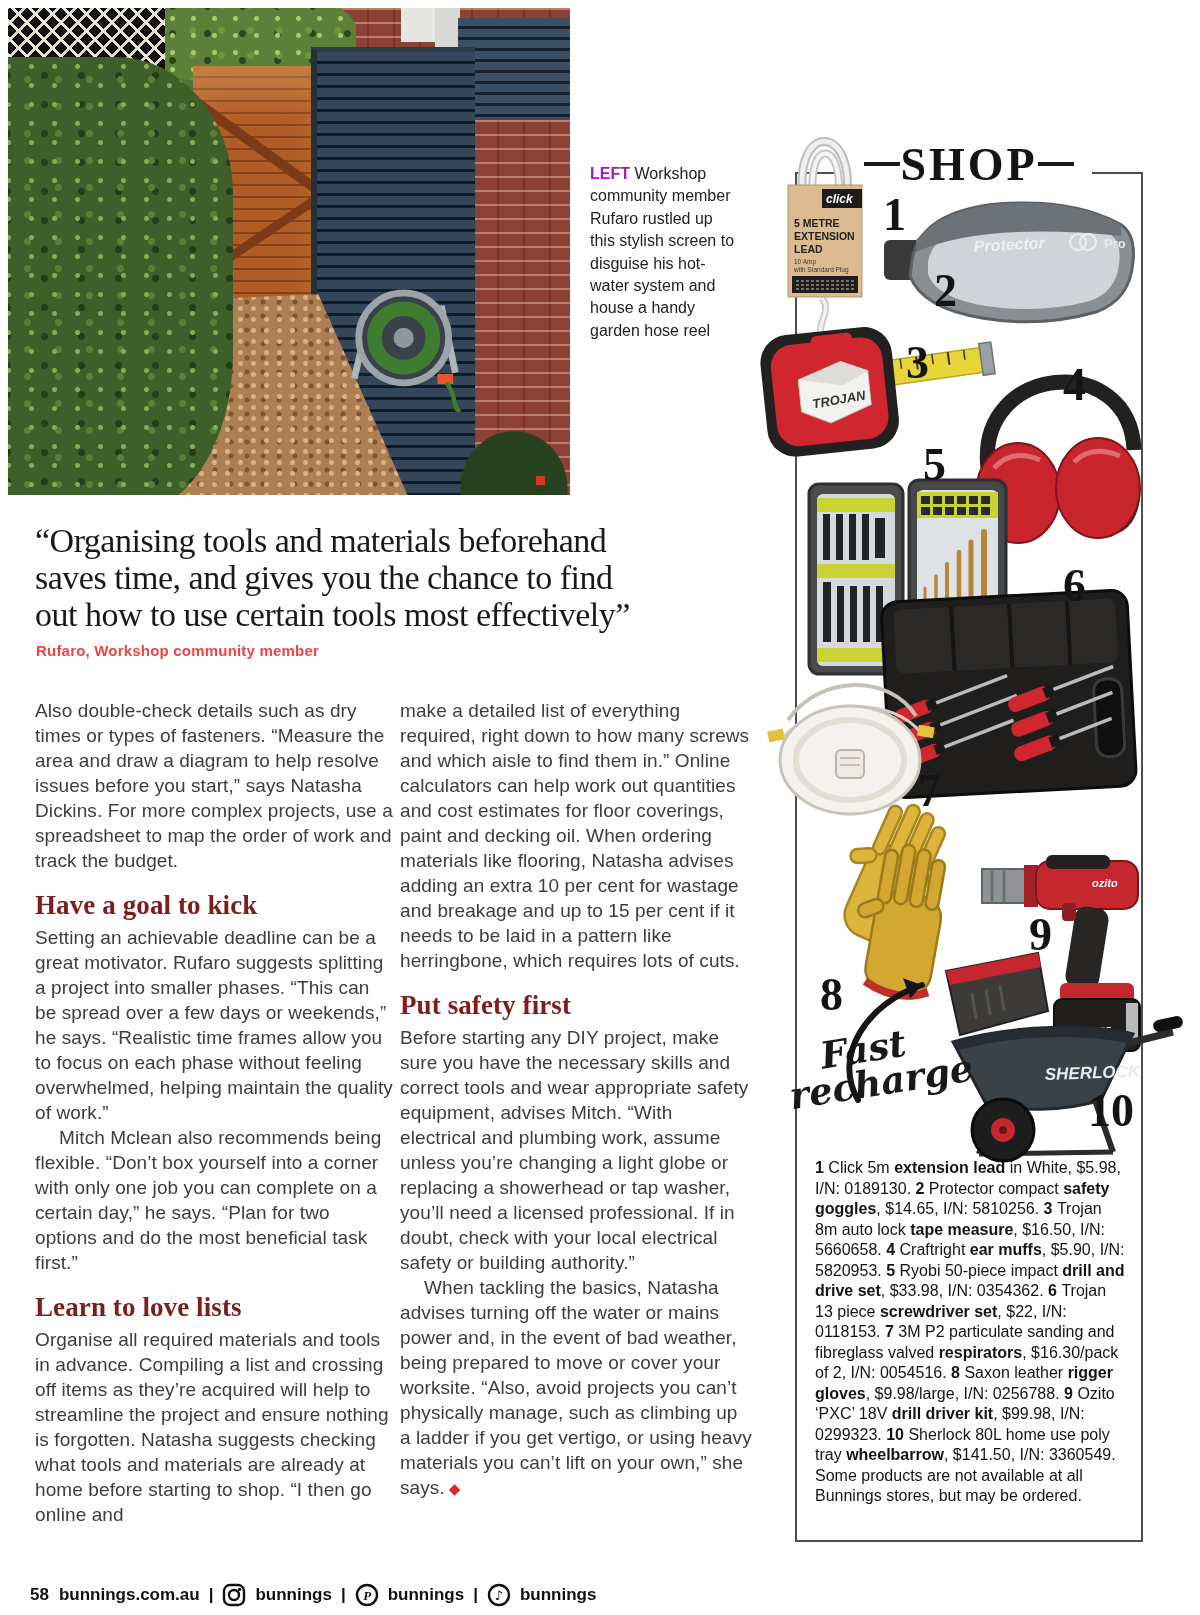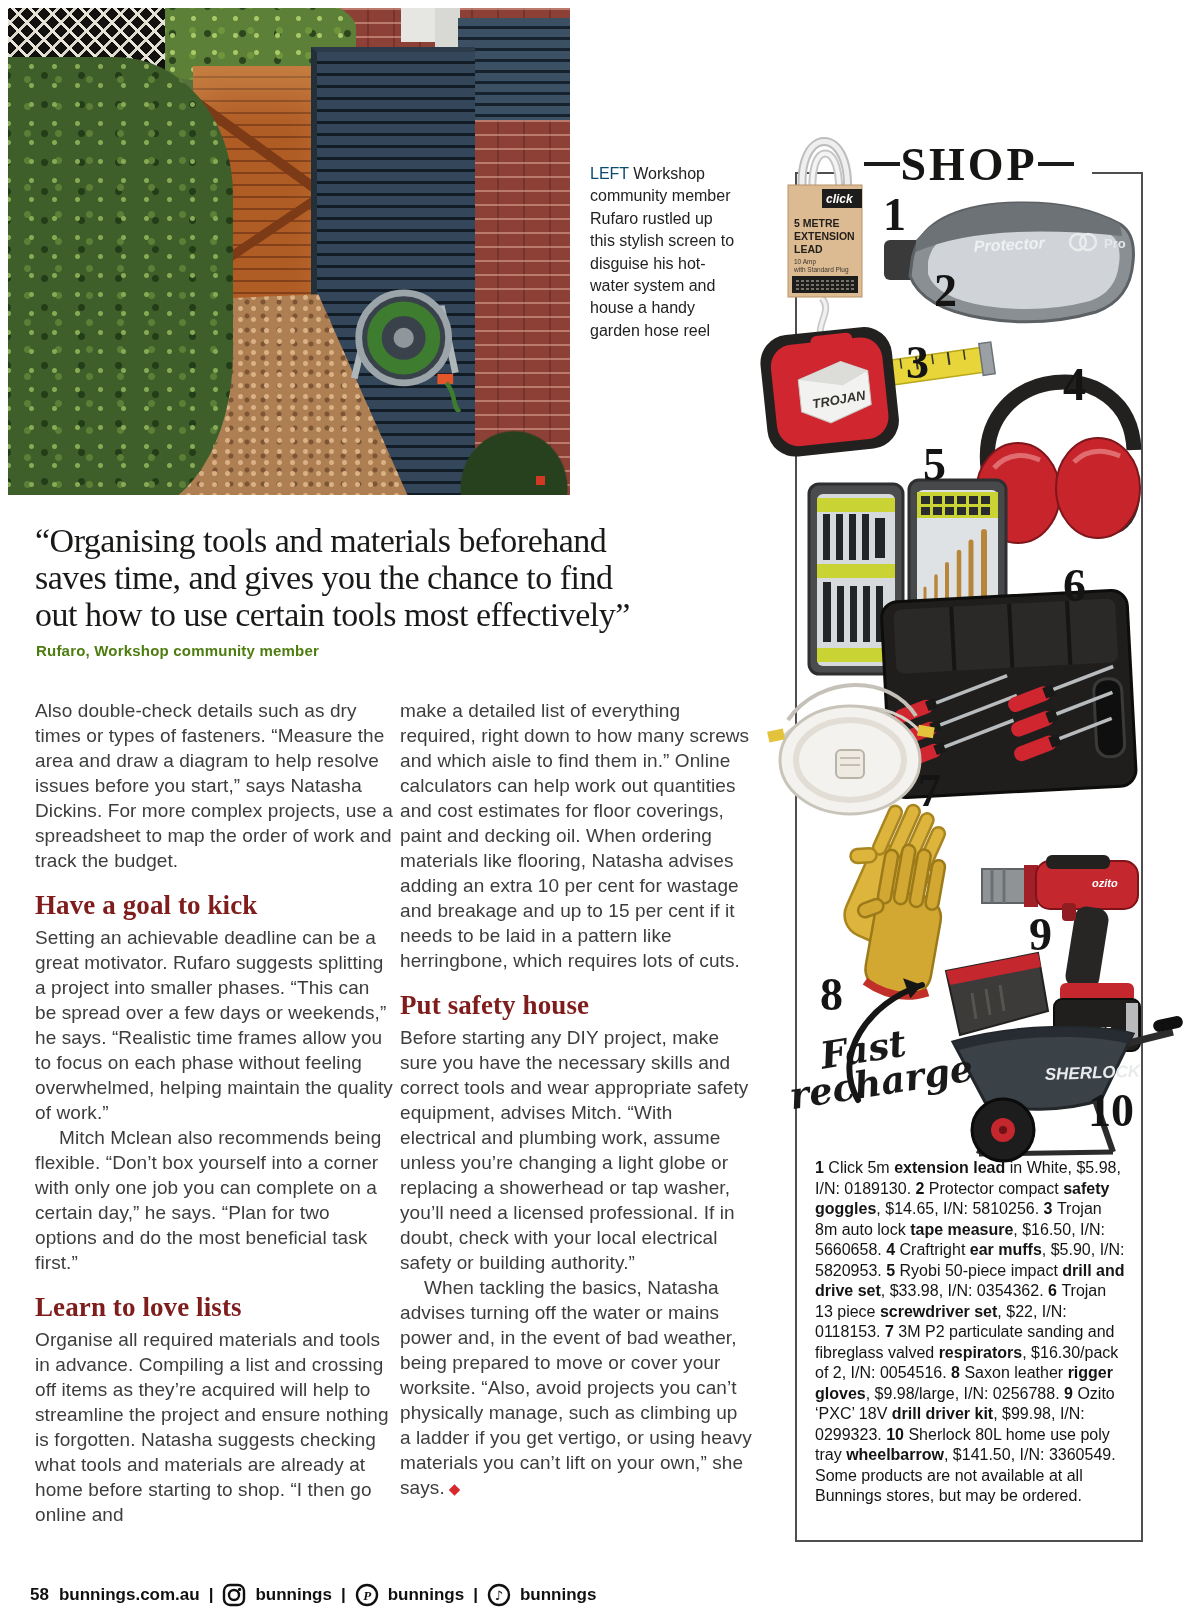--- a/index.html
+++ b/index.html
@@ -44,27 +44,27 @@
     background-image:radial-gradient(circle,#87ab55 2px,transparent 3px),radial-gradient(circle,#5b7f36 3px,transparent 4px),radial-gradient(circle,#223d18 3px,transparent 4px);
     background-size:23px 19px,31px 27px,37px 29px;background-position:0 0,7px 9px,15px 4px;
     border-radius:0 45% 40% 0/0 30% 35% 0;}
   .ph-grass{left:79%;top:85%;width:22%;height:17%;
     background:radial-gradient(ellipse at 50% 80%,#27401d 60%,transparent 62%);}
   .ph-reel{left:58%;top:53%;width:24%;height:30%;}
   .ph-red{left:94%;top:96%;width:9px;height:9px;background:#d03a22;}
 
   
   .caption{position:absolute;left:590px;top:163px;width:152px;font-size:16px;line-height:1.4;color:#222;}
-  .caption b{font-weight:400;color:#0c4a6e;}
+  .caption b{font-weight:700;color:#a21caf;}
 
   
   .quote{position:absolute;left:35px;top:522px;width:720px;
     font-family:"Liberation Serif",serif;font-weight:400;font-size:34px;line-height:37px;
     color:#191918;letter-spacing:-.5px;}
-  .quote-attr{position:absolute;left:36px;top:642px;font-size:15px;font-weight:700;color:#4d7c0f;letter-spacing:.2px;}
+  .quote-attr{position:absolute;left:36px;top:642px;font-size:15px;font-weight:700;color:#ef4444;letter-spacing:.2px;}
 
   
   .col{position:absolute;top:698px;font-size:19px;line-height:25px;color:#3d3d3d;letter-spacing:.1px;}
   .col1{left:35px;width:358px;}
   .col2{left:400px;width:352px;}
   .body-p{margin:0;}
   .body-p.indent{text-indent:24px;}
   .sec-h{font-family:"Liberation Serif",serif;font-size:27px;line-height:30px;color:#7f1d1d;
     font-weight:700;margin:17px 0 5px;}
   .diamond{color:#d7282e;font-size:15px;margin-left:4px;}
@@ -138,21 +138,21 @@
   <div class="col col1">
       <p class="body-p">Also double-check details such as dry times or types of fasteners. “Measure the area and draw a diagram to help resolve issues before you start,” says Natasha Dickins. For more complex projects, use a spreadsheet to map the order of work and track the budget.</p>
       <h3 class="sec-h">Have a goal to kick</h3>
       <p class="body-p">Setting an achievable deadline can be a great motivator. Rufaro suggests splitting a project into smaller phases. “This can be spread over a few days or weekends,” he says. “Realistic time frames allow you to focus on each phase without feeling overwhelmed, helping maintain the quality of work.”</p>
       <p class="body-p indent">Mitch Mclean also recommends being flexible. “Don’t box yourself into a corner with only one job you can complete on a certain day,” he says. “Plan for two options and do the most beneficial task first.”</p>
       <h3 class="sec-h">Learn to love lists</h3>
       <p class="body-p">Organise all required materials and tools in advance. Compiling a list and crossing off items as they’re acquired will help to streamline the project and ensure nothing is forgotten. Natasha suggests checking what tools and materials are already at home before starting to shop. “I then go online and</p>
     </div>
   <div class="col col2">
       <p class="body-p">make a detailed list of everything required, right down to how many screws and which aisle to find them in.” Online calculators can help work out quantities and cost estimates for floor coverings, paint and decking oil. When ordering materials like flooring, Natasha advises adding an extra 10 per cent for wastage and breakage and up to 15 per cent if it needs to be laid in a pattern like herringbone, which requires lots of cuts.</p>
-      <h3 class="sec-h">Put safety house</h3>
+      <h3 class="sec-h">Put safety first</h3>
       <p class="body-p">Before starting any DIY project, make sure you have the necessary skills and correct tools and wear appropriate safety equipment, advises Mitch. “With electrical and plumbing work, assume unless you’re changing a light globe or replacing a showerhead or tap washer, you’ll need a licensed professional. If in doubt, check with your local electrical safety or building authority.”</p>
       <p class="body-p indent">When tackling the basics, Natasha advises turning off the water or mains power and, in the event of bad weather, being prepared to move or cover your worksite. “Also, avoid projects you can’t physically manage, such as climbing up a ladder if you get vertigo, or using heavy materials you can’t lift on your own,” she says.<span class="diamond">◆</span></p>
     </div>
 
   <div class="shop-frame"></div>
   <div class="frame-seg seg-l"></div>
   <div class="frame-seg seg-r"></div>
   <div class="shop-title-row">
     <span class="dash"></span>
     <span class="shop-title">SHOP</span>

